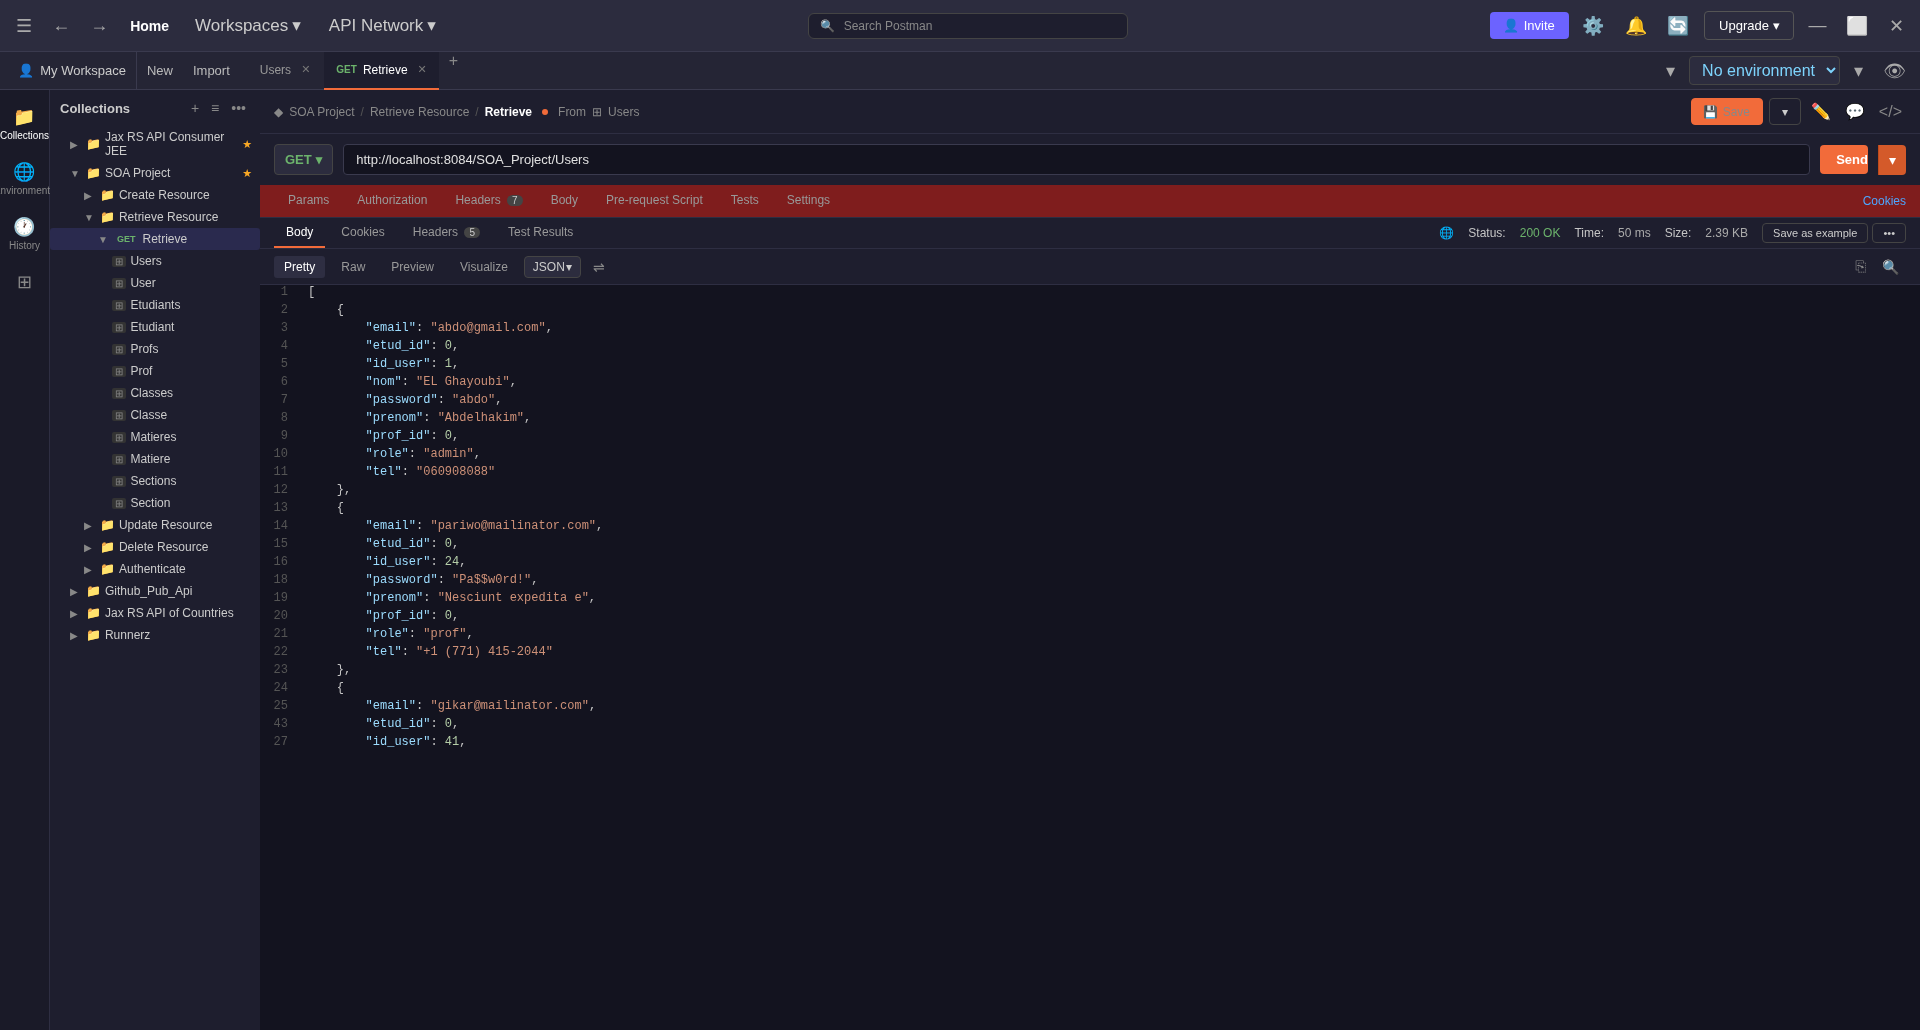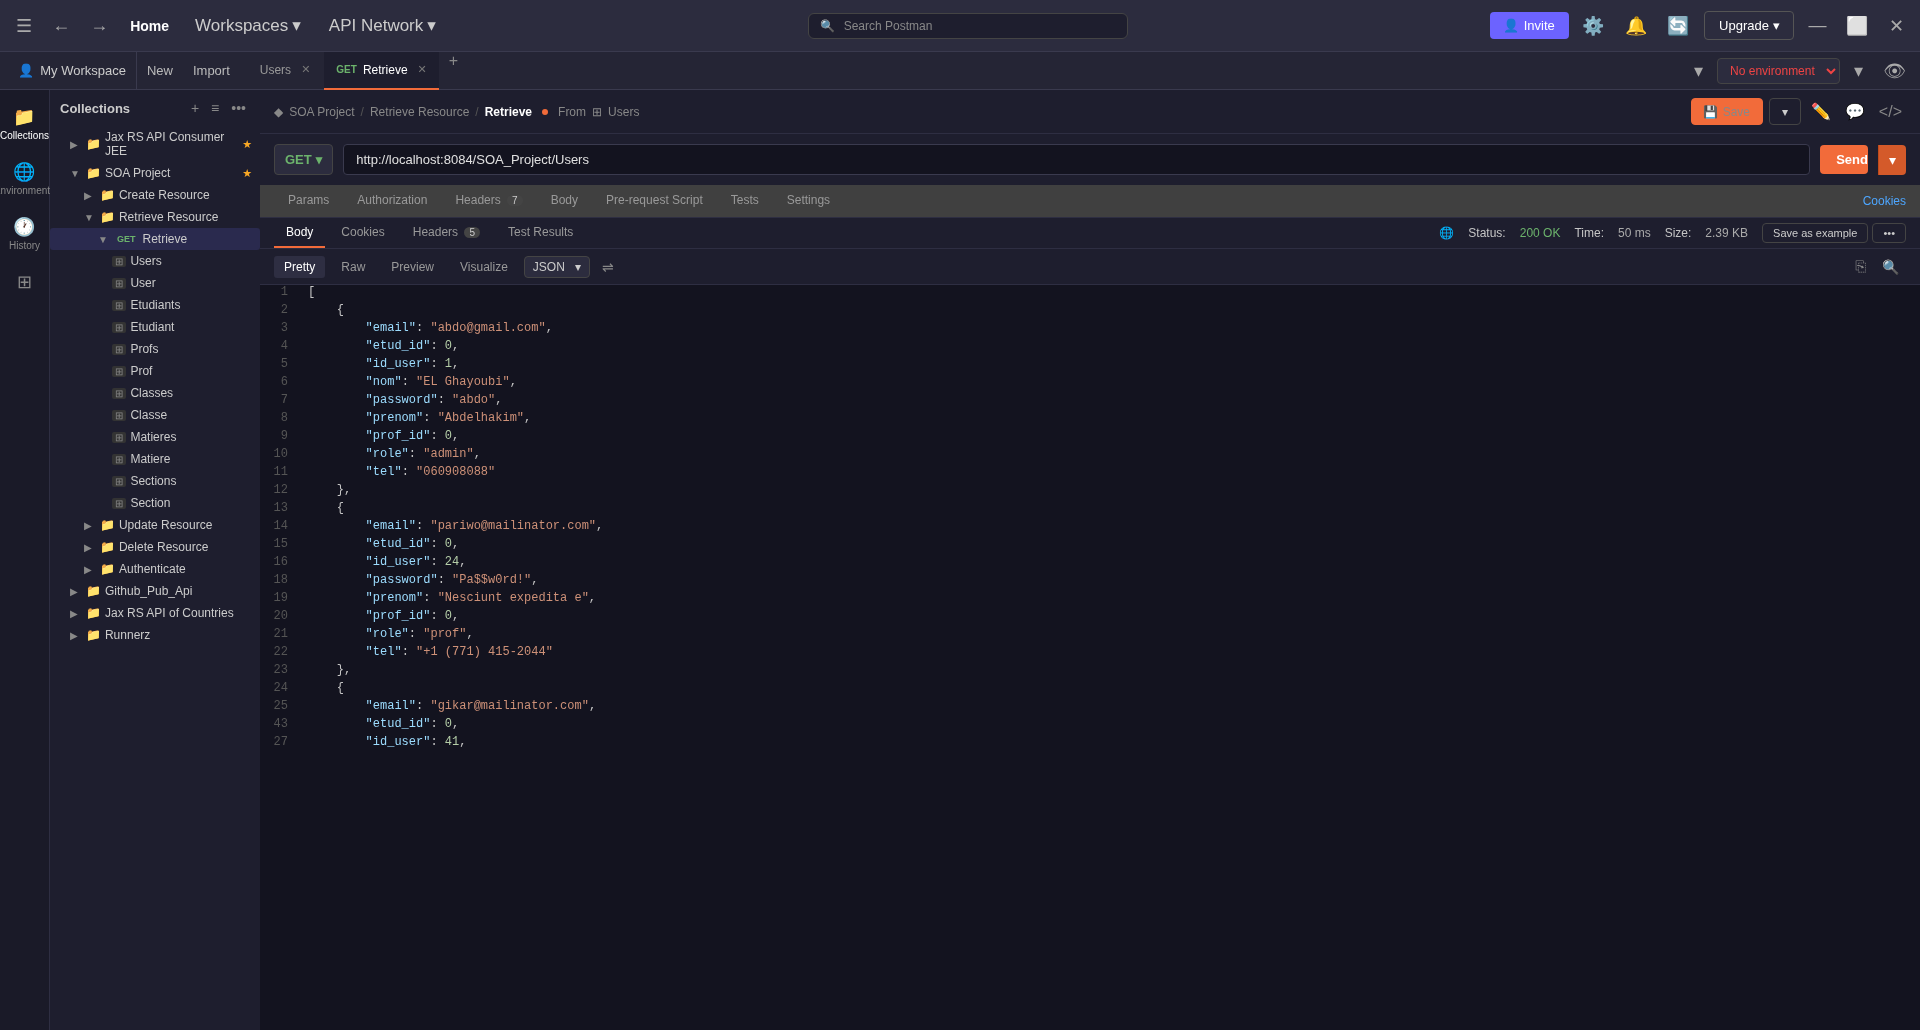--- a/index.html
+++ b/index.html
@@ -23,21 +23,21 @@
     .workspace-label { color: #ccc; font-size: 13px; display: flex; align-items: center; gap: 6px; padding: 0 10px; border-right: 1px solid #3a3a4e; height: 100%; }
     .tab-new-import { display: flex; align-items: center; gap: 4px; margin-right: 8px; }
     .tab-new-import span { color: #bbb; cursor: pointer; font-size: 13px; padding: 4px 8px; }
     .tab-list { display: flex; align-items: stretch; flex: 1; gap: 2px; }
     .tab { display: flex; align-items: center; gap: 6px; padding: 0 12px; height: 38px; cursor: pointer; color: #999; font-size: 12px; border-bottom: 2px solid transparent; position: relative; }
     .tab.active { color: #fff; border-bottom: 2px solid #f26b3a; background: #1e1e2e; }
     .tab .method-badge { font-size: 10px; font-weight: bold; color: #6cb36c; background: transparent; }
     .tab-close { color: #777; margin-left: 4px; font-size: 11px; }
     .tab-plus { color: #888; padding: 0 8px; cursor: pointer; font-size: 16px; }
     .tab-right { margin-left: auto; display: flex; align-items: center; gap: 8px; }
-    .env-select { background: #2c2c3e; border: 1px solid #444; color: #ef4444; border-radius: 4px; padding: 4px 8px; font-size: 12px; cursor: pointer; }
+    .env-select { background: #2c2c3e; border: 1px solid #444; color: #7dd3fc; border-radius: 4px; padding: 4px 8px; font-size: 16px; cursor: pointer; }
 
     
     .main-layout { display: flex; height: calc(1030px - 52px - 38px); }
     .sidebar-icon-btn { color: #888; cursor: pointer; font-size: 18px; padding: 8px; border-radius: 4px; display: flex; flex-direction: column; align-items: center; gap: 2px; font-size: 10px; }
     .sidebar-icon-btn.active { color: #fff; }
     .sidebar-icon-btn .icon { font-size: 18px; }
     .sidebar-content { flex: 1; overflow-y: auto; }
     .sidebar-header { display: flex; align-items: center; padding: 8px 10px; gap: 6px; }
     .sidebar-header-title { font-size: 13px; font-weight: 600; color: #ccc; flex: 1; }
     .sidebar-header-btns { display: flex; gap: 4px; }
@@ -74,41 +74,41 @@
     .breadcrumb-icon-btn { background: none; border: none; color: #888; cursor: pointer; font-size: 16px; padding: 4px; }
 
     
     .url-bar { display: flex; align-items: center; padding: 10px 14px; gap: 10px; background: #1e1e2e; }
     .method-select { background: #2c2c3e; border: 1px solid #444; color: #6cb36c; border-radius: 4px; padding: 7px 10px; font-size: 13px; font-weight: bold; cursor: pointer; display: flex; align-items: center; gap: 4px; }
     .url-input { flex: 1; background: #13131f; border: 1px solid #3a3a4e; color: #e0e0e0; border-radius: 4px; padding: 7px 12px; font-size: 13px; }
     .send-btn { background: #f26b3a; border: none; color: #fff; border-radius: 4px; padding: 7px 0 7px 16px; font-size: 13px; font-weight: 600; cursor: pointer; display: flex; align-items: center; }
     .send-btn-arrow { background: #d45a2a; border: none; color: #fff; border-radius: 0 4px 4px 0; padding: 7px 10px; cursor: pointer; border-left: 1px solid #c04a1a; font-size: 14px; }
 
     
-    .req-tabs { display: flex; align-items: center; padding: 0 14px; border-bottom: 1px solid #2e2e42; background: #404040; }
+    .req-tabs { display: flex; align-items: center; padding: 0 14px; border-bottom: 1px solid #2e2e42; background: #7f1d1d; }
     .req-tab { padding: 8px 14px; color: #999; font-size: 12px; cursor: pointer; border-bottom: 2px solid transparent; }
     .req-tab .badge { background: #444; color: #ccc; border-radius: 8px; padding: 0 5px; font-size: 10px; margin-left: 3px; }
     .req-tab-right { margin-left: auto; color: #4da6ff; font-size: 12px; cursor: pointer; }
 
     
     .response-area { flex: 1; display: flex; flex-direction: column; overflow: hidden; }
     .resp-tabs-bar { display: flex; align-items: center; padding: 0 14px; border-bottom: 1px solid #2e2e42; background: #1e1e2e; gap: 4px; }
     .resp-tab { padding: 7px 12px; color: #999; font-size: 12px; cursor: pointer; border-bottom: 2px solid transparent; }
     .resp-tab.active { color: #fff; border-bottom: 2px solid #f26b3a; }
     .resp-tab .badge { background: #444; color: #ccc; border-radius: 8px; padding: 0 5px; font-size: 10px; margin-left: 3px; }
     .resp-status { margin-left: auto; display: flex; align-items: center; gap: 14px; font-size: 12px; }
     .status-ok { color: #6cb36c; }
     .status-time { color: #aaa; }
     .status-size { color: #aaa; }
     .resp-action-btns { display: flex; gap: 4px; }
     .resp-action-btn { background: none; border: 1px solid #444; color: #ccc; border-radius: 4px; padding: 3px 10px; cursor: pointer; font-size: 11px; }
     .resp-format-bar { display: flex; align-items: flex-end; padding: 6px 14px; gap: 6px; background: #1e1e2e; border-bottom: 1px solid #2e2e42; }
     .format-tab { padding: 4px 10px; color: #999; font-size: 12px; cursor: pointer; border-radius: 3px; }
     .format-tab.active { color: #fff; background: #2e2e42; }
-    .format-dropdown { background: #2c2c3e; border: 1px solid #444; color: #ccc; border-radius: 4px; padding: 3px 8px; font-size: 12px; cursor: pointer; display: flex; align-items: center; gap: 10px; }
+    .format-dropdown { background: #2c2c3e; border: 1px solid #444; color: #ccc; border-radius: 4px; padding: 3px 8px; font-size: 12px; cursor: pointer; display: flex; align-items: center; gap: 1px; }
     .format-icon-btn { background: none; border: none; color: #888; cursor: pointer; font-size: 14px; padding: 3px 6px; }
     .format-right { margin-left: auto; display: flex; gap: 4px; }
     
     .code-body { padding: 0; background: #13131f; height: calc(100% - 40px); overflow-y: auto; font-family: 'Courier New', monospace; font-size: 12px; position: relative; }
     .code-line { display: flex; min-height: 18px; }
     .line-num { color: #555; padding: 0 12px; min-width: 40px; text-align: right; user-select: none; background: #13131f; }
     .line-content { color: #c5c5c5; padding: 0 8px; flex: 1; white-space: pre; }
     .json-key { color: #9cdcfe; }
     .json-str { color: #ce9178; }
     .json-num { color: #b5cea8; }

